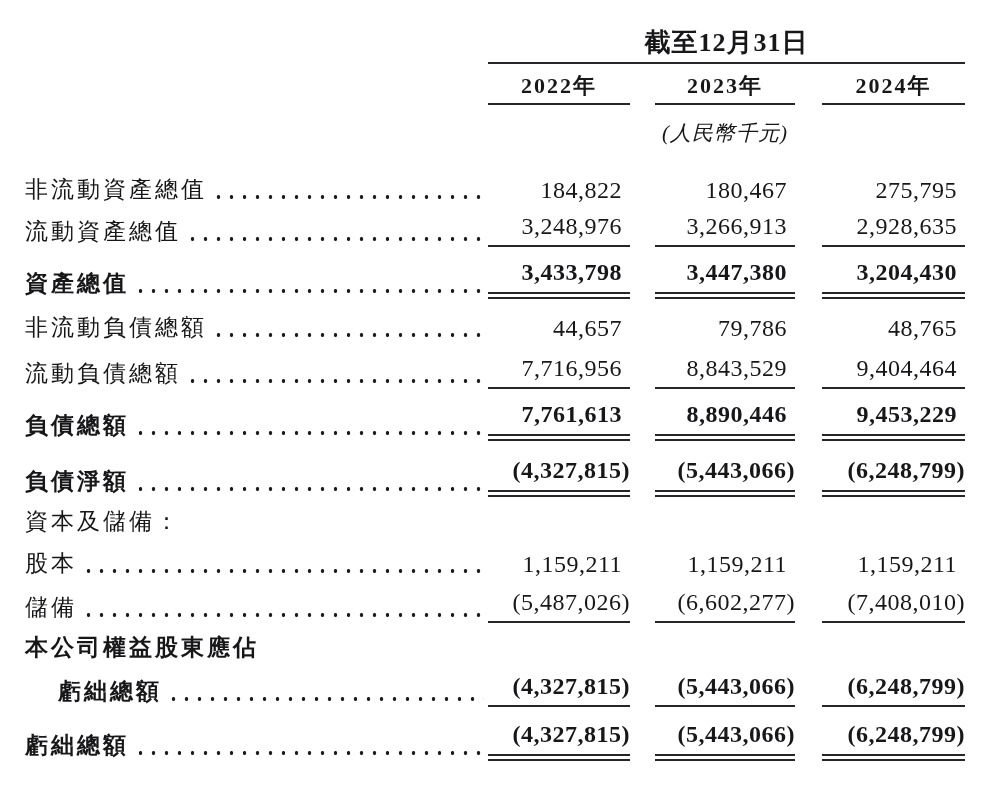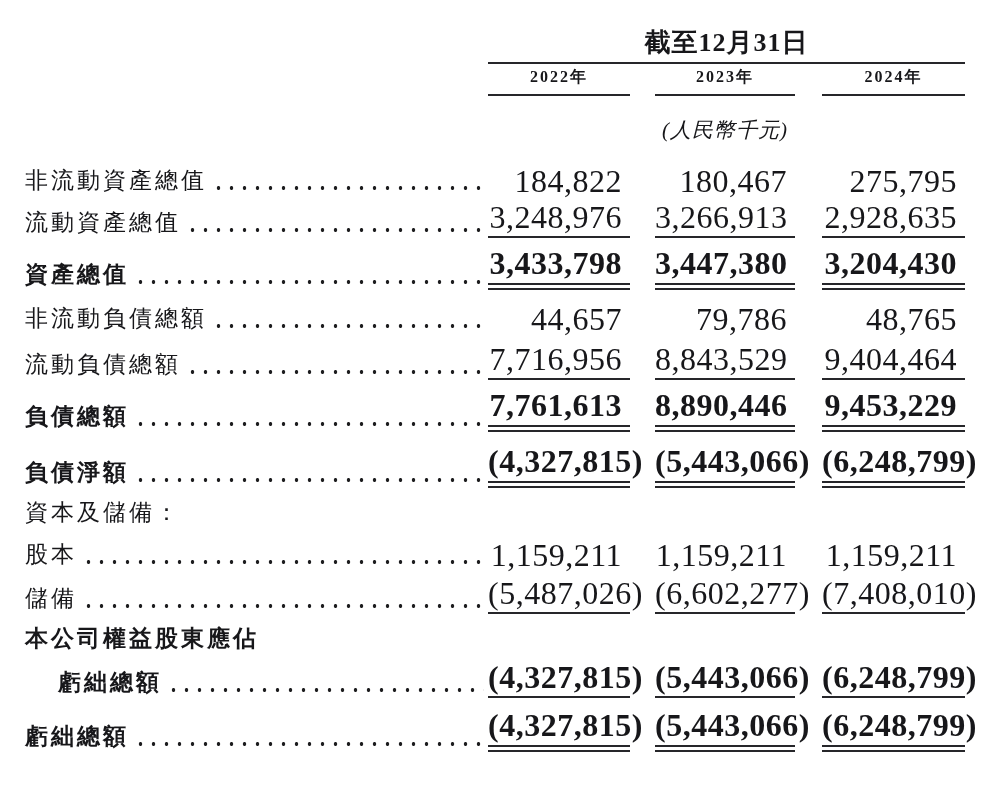--- a/index.html
+++ b/index.html
@@ -24,45 +24,45 @@
   col.c-num3{width:143px;}
   td{padding:0;vertical-align:bottom;}
 
   
   tr.h1 td.over{
     text-align:center;font-weight:700;font-size:26px;letter-spacing:1px;
     line-height:26px;padding-bottom:6px;border-bottom:2px solid var(--rule);
     white-space:nowrap;
   }
   tr.h2 td.yr{
-    text-align:center;font-weight:700;font-size:16px;letter-spacing:2px;
-    line-height:26px;padding-bottom:4px;
+    text-align:center;font-weight:700;font-size:22px;letter-spacing:2px;
+    line-height:26px;padding-top:9px;padding-bottom:4px;
     border-bottom:2px solid var(--rule);white-space:nowrap;
   }
   tr.h3 td{height:34px;}
   tr.h3 td.unit{position:relative;}
   tr.h3 td.unit span{
-    position:absolute;top:20px;left:50%;transform:translateX(-50%);
+    position:absolute;top:14px;left:50%;transform:translateX(-50%);
     font-style:italic;font-size:21px;letter-spacing:1px;white-space:nowrap;
   }
   tr.sp td{height:34px;}
 
   
   td.lab{font-size:23px;line-height:30px;}
   .labrow{display:flex;align-items:stretch;text-align:right;}
   .lt{white-space:nowrap;letter-spacing:3px;}
   .lt.ind{padding-left:33px;}
   .dots{
     flex:1 1 auto;margin:0 4px 0 5px;
     background-image:radial-gradient(circle,#1c1c1e 1.6px,transparent 2.1px);
     background-size:13px 6px;background-repeat:repeat-x;
     background-position:left 0 bottom 5px;
   }
   td.num{
-    text-align:right;font-size:32px;line-height:30px;letter-spacing:0.5px;
+    text-align:right;font-size:24px;line-height:30px;letter-spacing:0.5px;
     padding-right:8px;white-space:nowrap;
   }
   td.num.neg{padding-right:0;}
 
   
   tr.pt2>td{padding-top:2px;}
   tr.pt6>td{padding-top:6px;}
   tr.pt8>td{padding-top:8px;}
   tr.pt10>td{padding-top:10px;}
   tr.pt12>td{padding-top:12px;}

